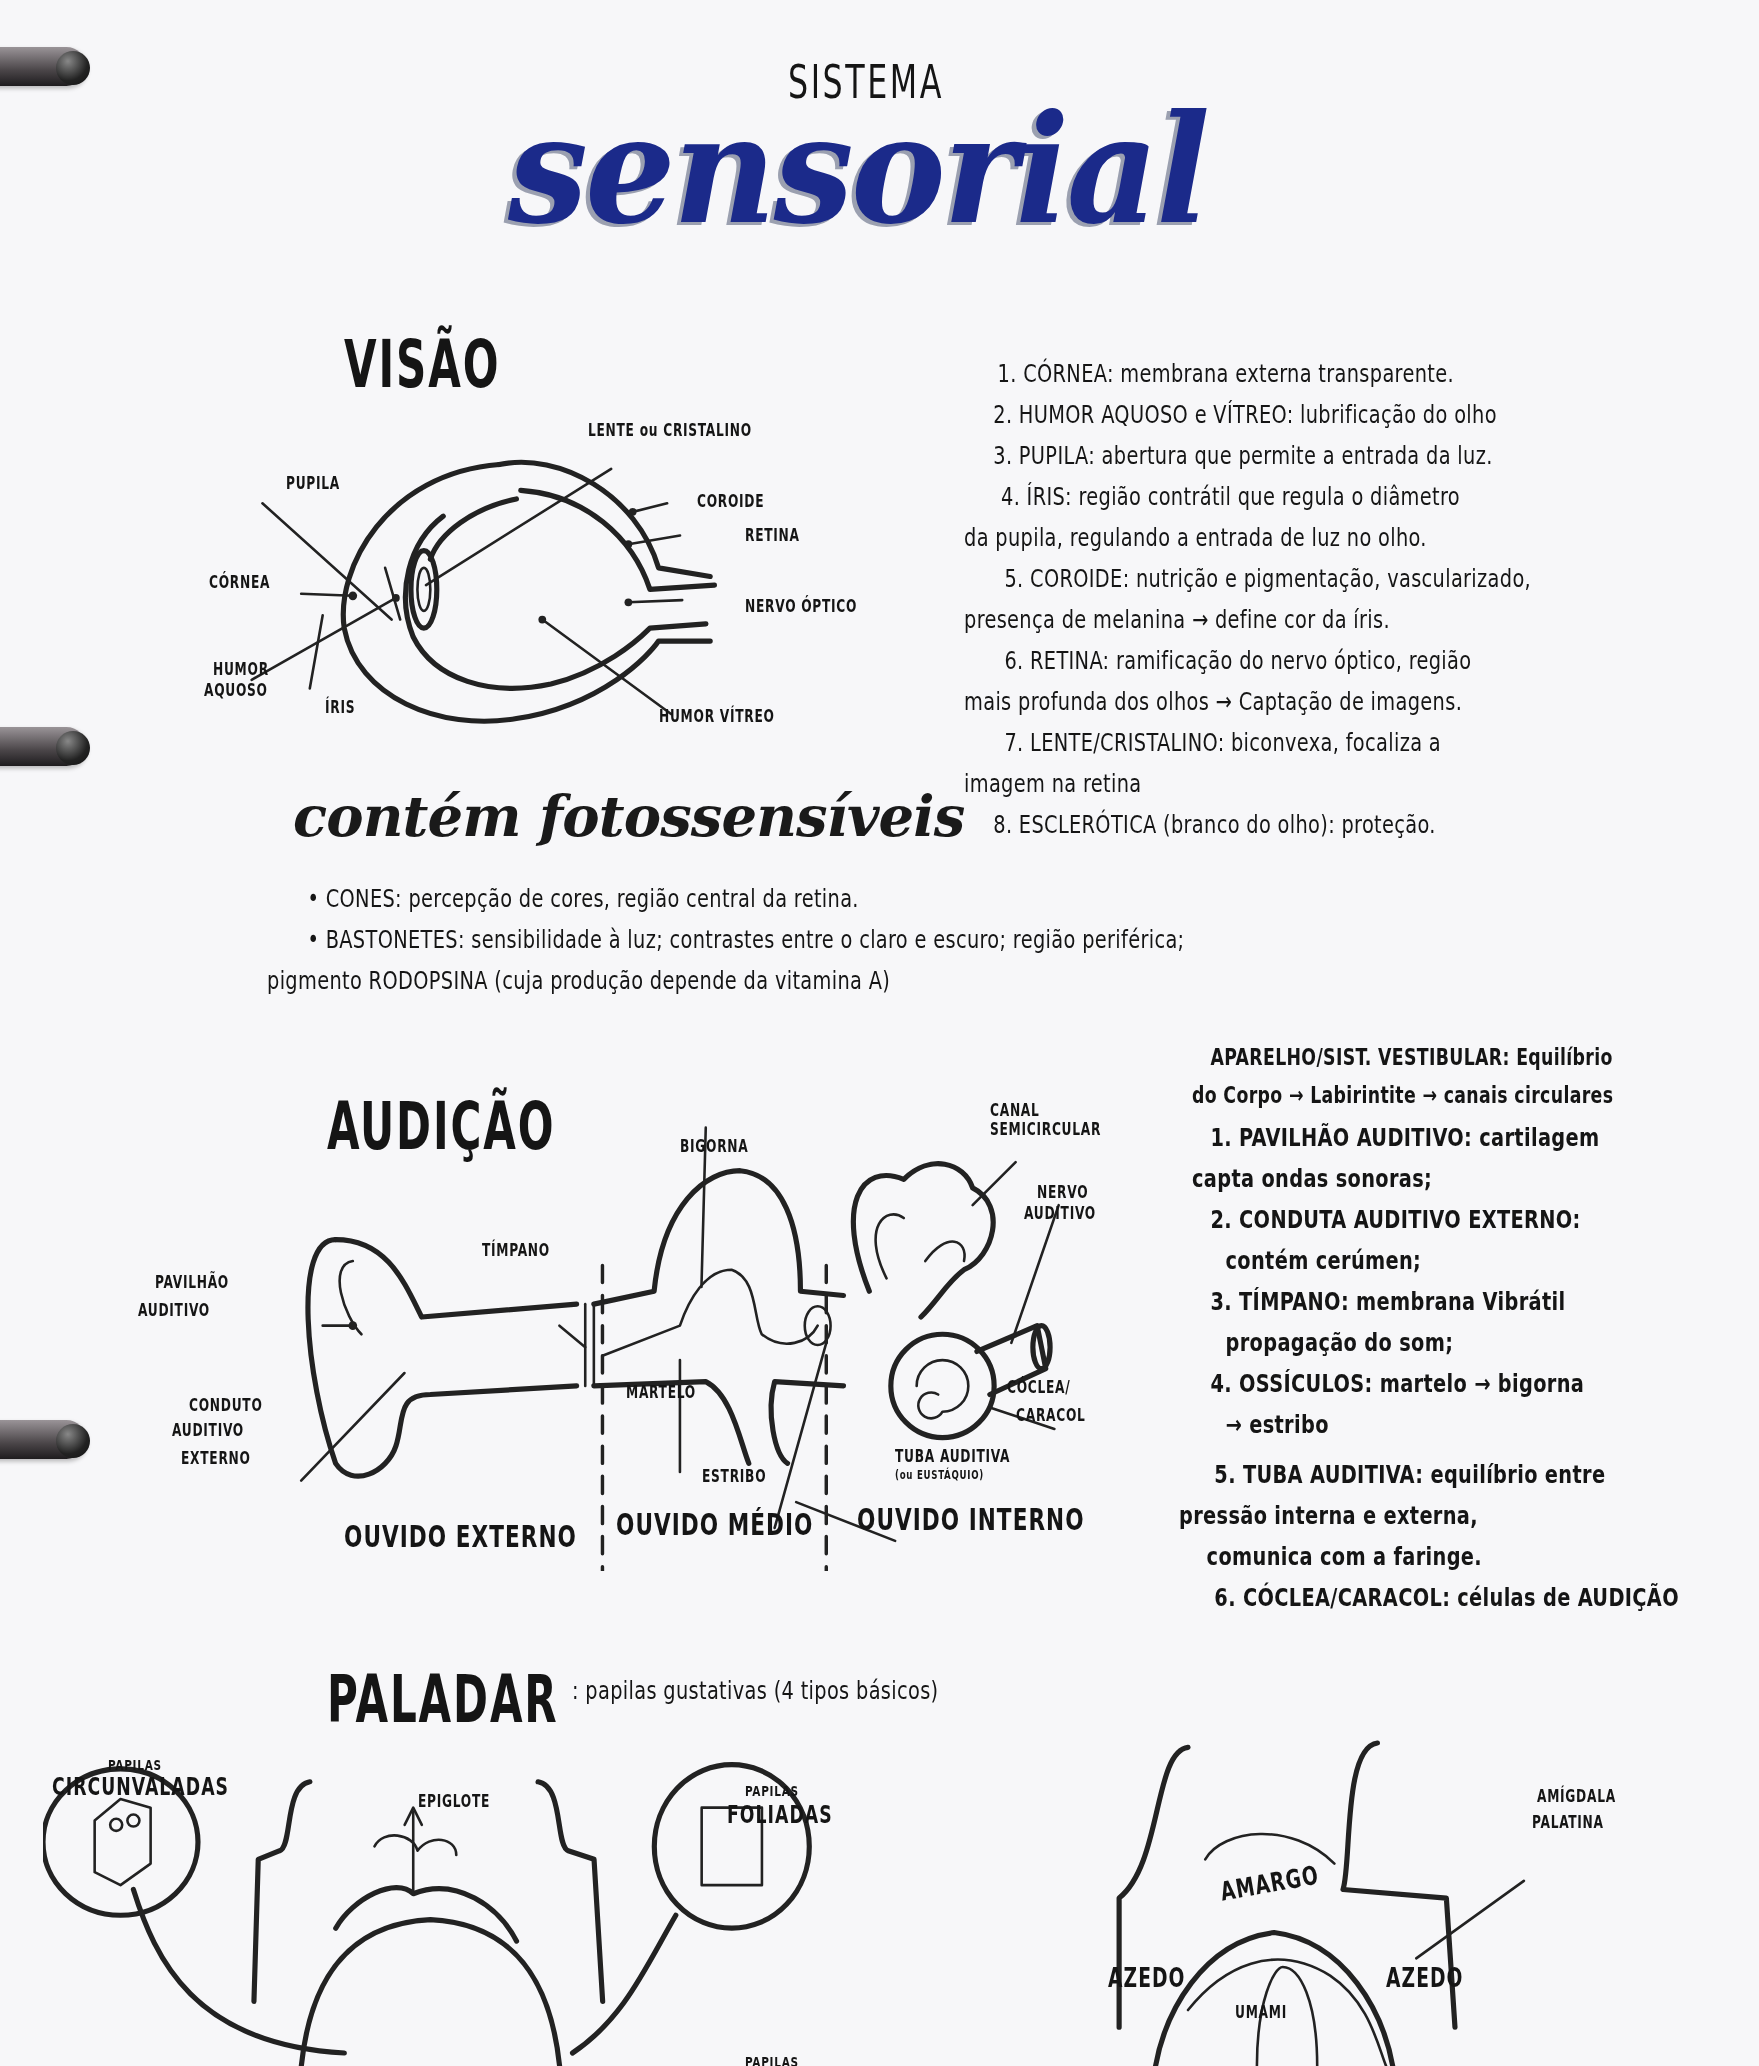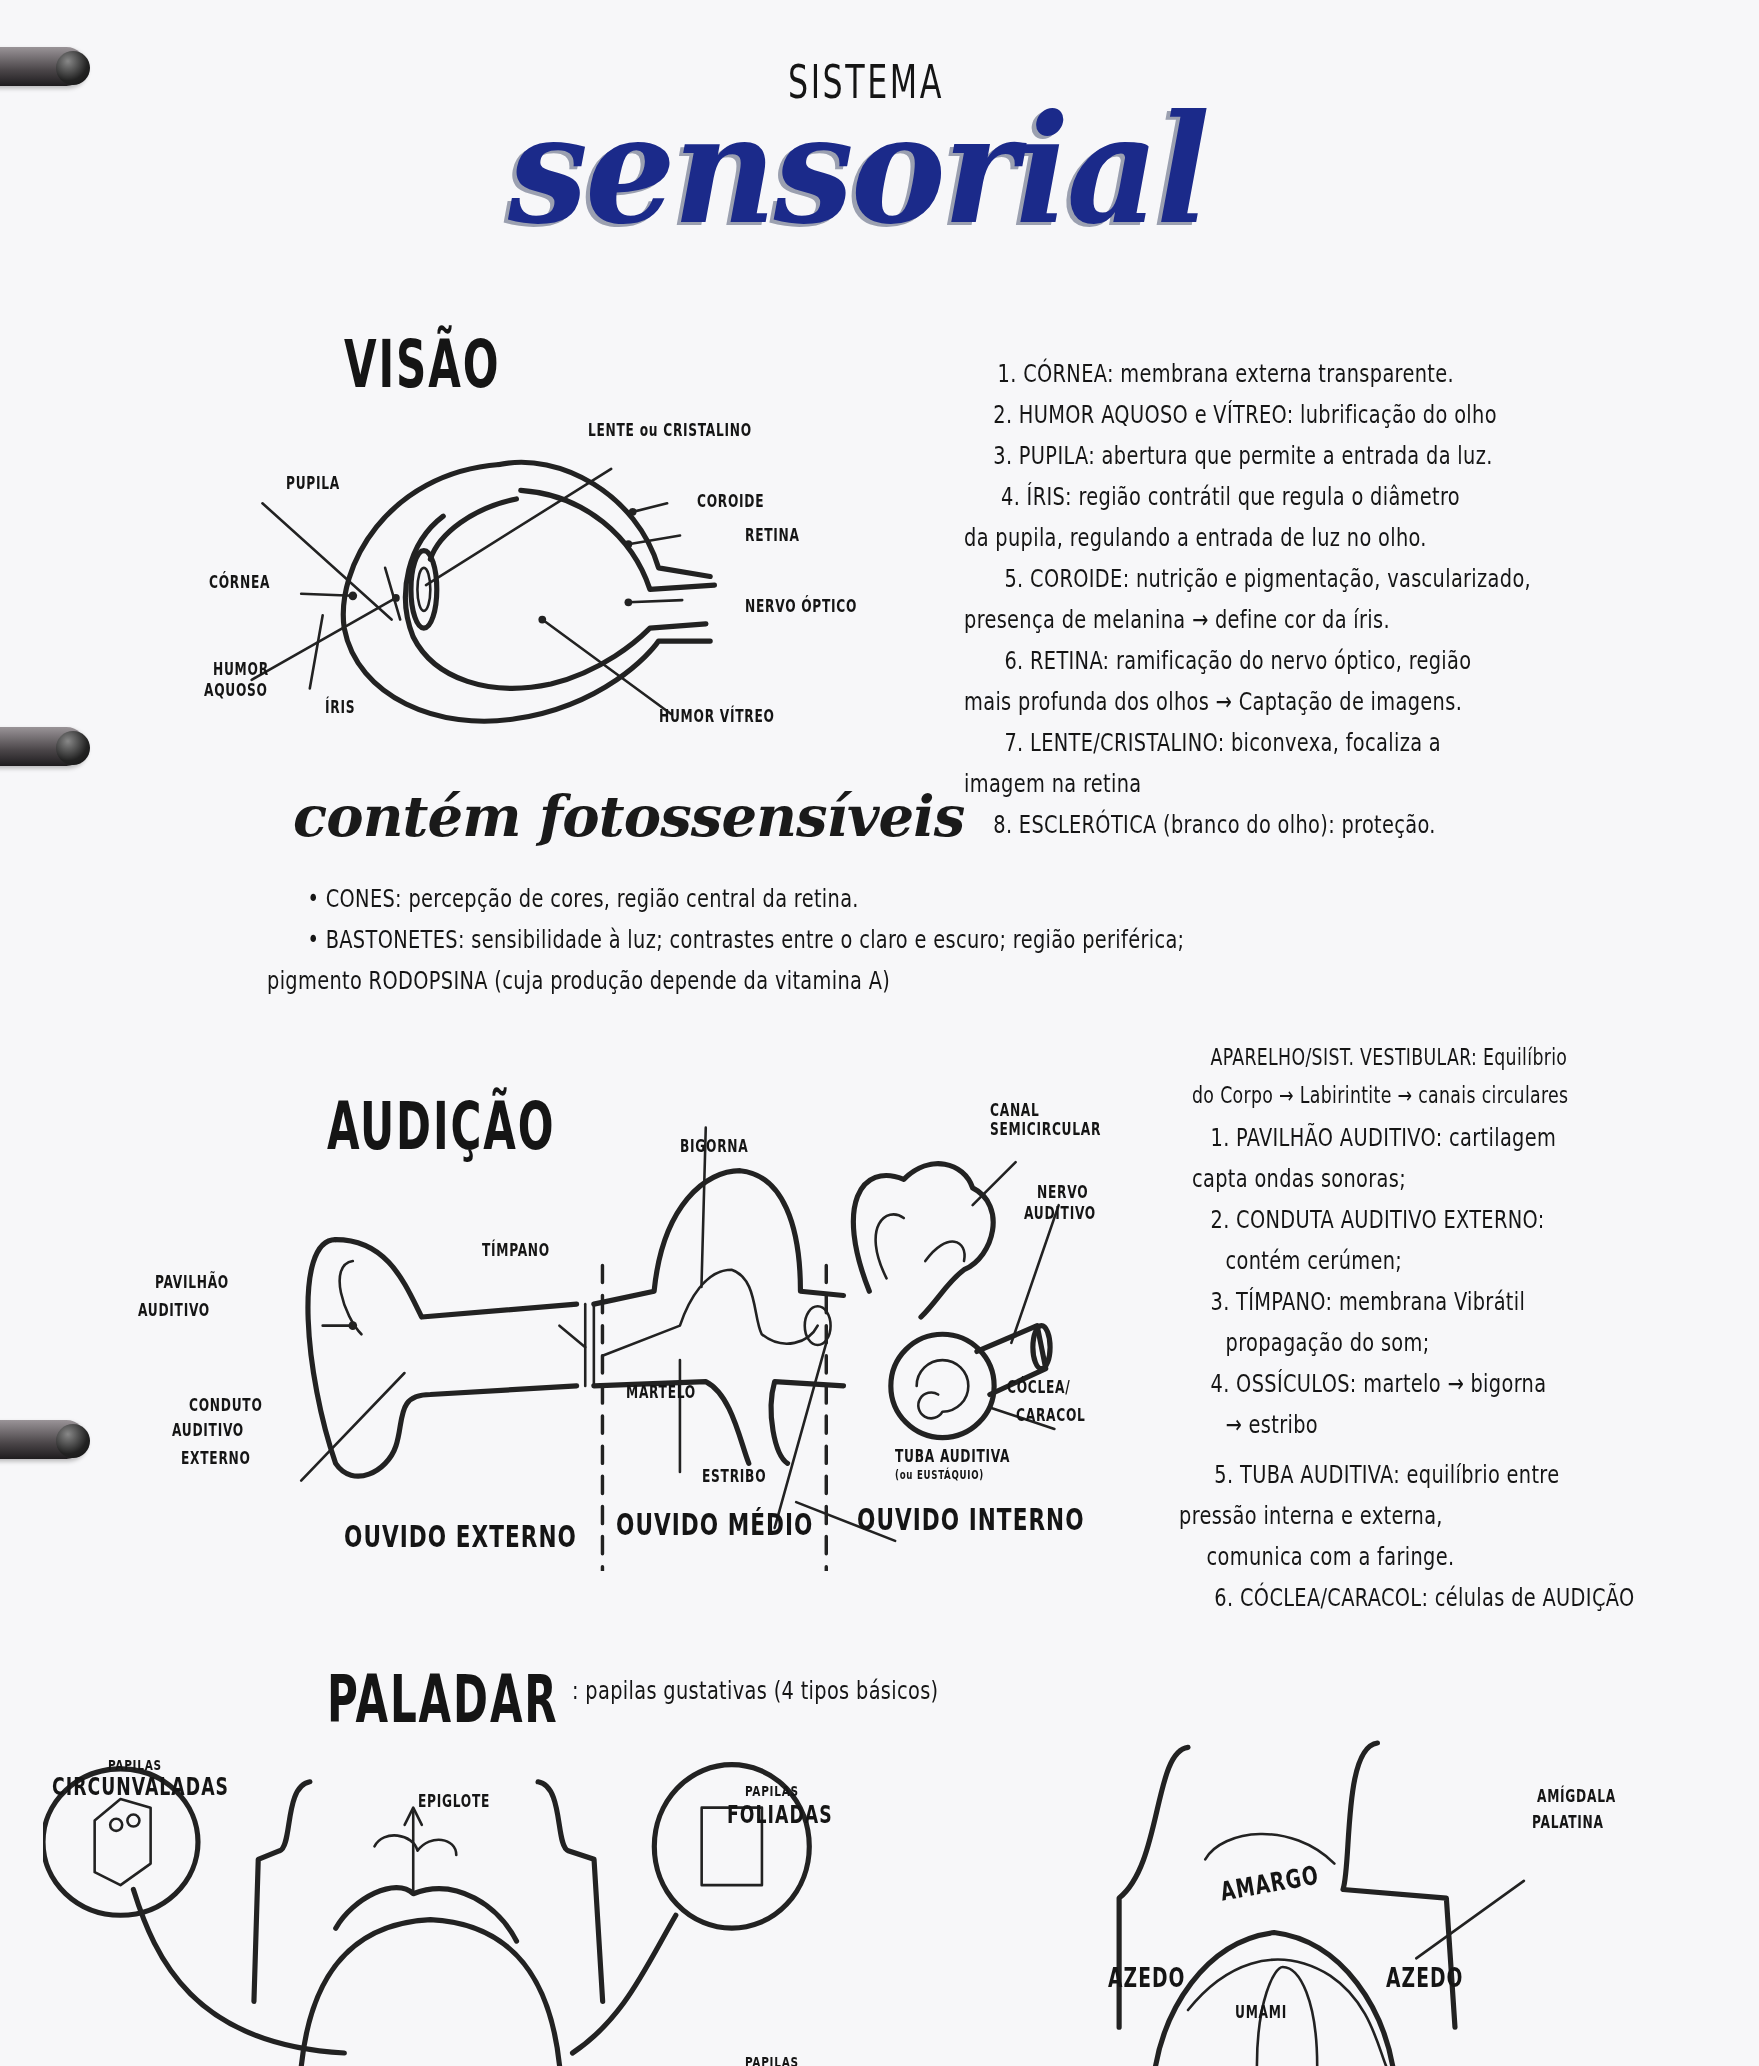--- a/index.html
+++ b/index.html
@@ -139,21 +139,21 @@
 <div class="abs hand lbl" style="left:626px;top:1382px;">MARTELO</div>
 <div class="abs hand lbl" style="left:1007px;top:1377px;">CÓCLEA/</div>
 <div class="abs hand lbl" style="left:1016px;top:1405px;">CARACOL</div>
 <div class="abs hand lbl" style="left:702px;top:1466px;">ESTRIBO</div>
 <div class="abs hand lbl" style="left:895px;top:1446px;">TUBA AUDITIVA</div>
 <div class="abs hand lbl" style="left:895px;top:1468px;font-size:12px;">(ou EUSTÁQUIO)</div>
 <div class="abs hand lbl-big" style="left:344px;top:1519px;">OUVIDO EXTERNO</div>
 <div class="abs hand lbl-big" style="left:616px;top:1507px;">OUVIDO MÉDIO</div>
 <div class="abs hand lbl-big" style="left:857px;top:1502px;">OUVIDO INTERNO</div>
 
-<div class="abs hand" style="left:1192px;top:1040px;">
+<div class="abs hand" style="left:1192px;top:1040px;font-weight:bold;">
   <div class="note" style="padding-left:21.5px;font-size:22.4px;line-height:34px;">APARELHO/SIST. VESTIBULAR: Equilíbrio</div>
   <div class="note" style="font-size:22.4px;line-height:43px;">do Corpo → Labirintite → canais circulares</div>
   <div class="note" style="padding-left:21.5px;">1. PAVILHÃO AUDITIVO: cartilagem</div>
   <div class="note">capta ondas sonoras;</div>
   <div class="note" style="padding-left:21.5px;">2. CONDUTA AUDITIVO EXTERNO:</div>
   <div class="note" style="padding-left:39px;">contém cerúmen;</div>
   <div class="note" style="padding-left:21.5px;">3. TÍMPANO: membrana Vibrátil</div>
   <div class="note" style="padding-left:39px;">propagação do som;</div>
   <div class="note" style="padding-left:21.5px;">4. OSSÍCULOS: martelo → bigorna</div>
   <div class="note" style="padding-left:39px;">→ estribo</div>

